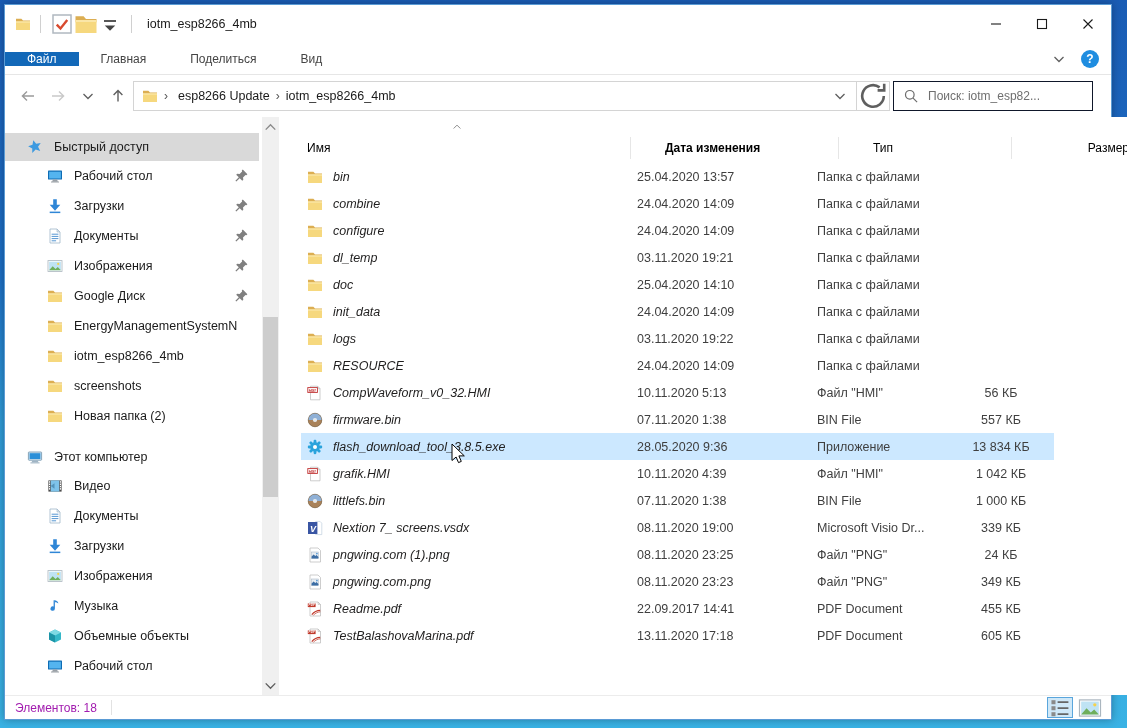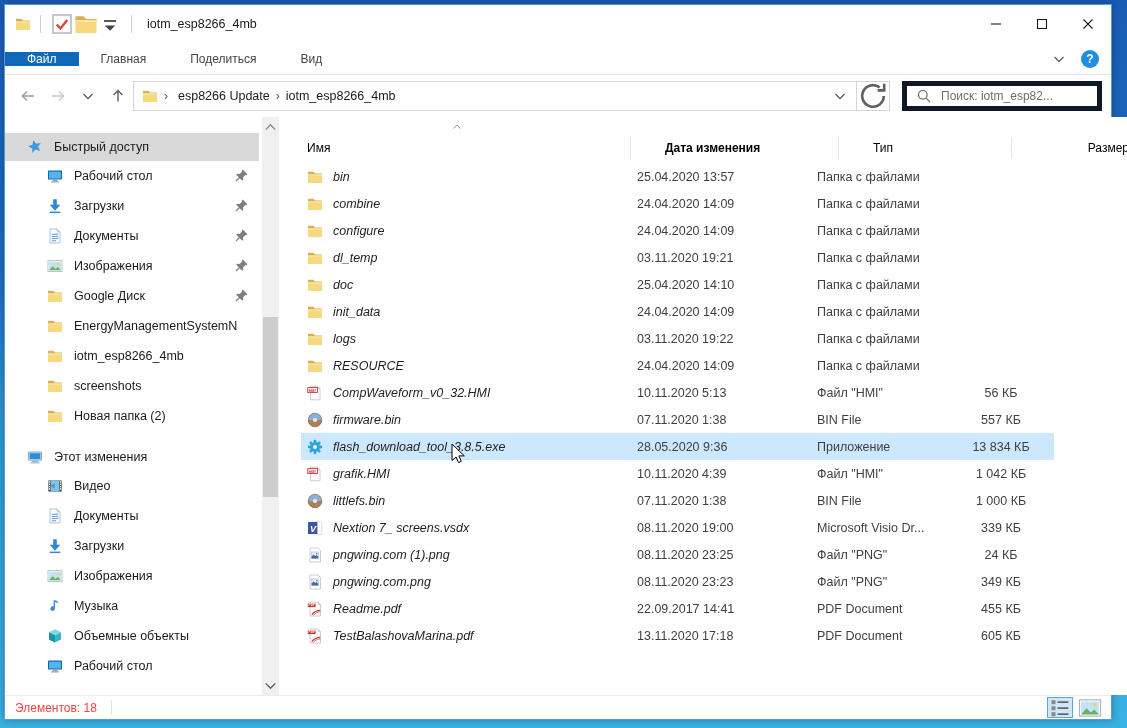--- a/index.html
+++ b/index.html
@@ -39,21 +39,21 @@
   .addressrow { height:42px; display:flex; align-items:center; padding:0 8px; flex:0 0 auto; }
   .navbtn { width:30px; height:30px; display:flex; align-items:center; justify-content:center; }
   .navbtn svg { width:16px; height:16px; fill:none; }
   .addressbox { height:30px; border:1px solid #d4d4d4; width:724px; display:flex;
     align-items:center; padding:0 8px; gap:4px; }
   .crumb { font-size:12.5px; padding:0 4px; white-space:nowrap; }
   .crumb-sep { color:#555; font-size:12px; padding:0 2px; }
   .addr-right { margin-left:auto; }
   .refreshbtn { width:34px; height:30px; border:1px solid #d4d4d4; border-left:1px solid #d4d4d4;
     margin-left:-1px; display:flex; align-items:center; justify-content:center; }
-  .searchbox { height:30px; border:5px solid #0f172a; width:200px; margin-left:12px;
+  .searchbox { height:30px; border:1px solid #0f172a; width:200px; margin-left:3px;
     display:flex; align-items:center; padding:0 9px; gap:9px; }
   .searchbox input { border:none; outline:none; width:150px; font-size:12px;
     font-family:"Liberation Sans",sans-serif; color:#6f6f6f; }
   .searchbox input::placeholder { color:#6f6f6f; opacity:1; }
 
   
   .main { flex:1; display:flex; min-height:0; position:relative; }
 
   .sidebar { width:278px; flex:0 0 auto; position:relative; padding-top:16px; font-size:12.5px; }
   .sec-header { height:28px; display:flex; align-items:center; padding-left:22px; gap:11px; width:254px; }
@@ -83,21 +83,21 @@
   .row.hover { background:#cce8ff; }
   .cell { white-space:nowrap; overflow:hidden; }
   .cell.name { width:330px; display:flex; align-items:center; gap:10px; padding-left:6px;font-style:italic; }
   .cell.date { width:180px; padding-left:6px; color:#3f3f3f; }
   .cell.type { width:145px; padding-left:6px; color:#3f3f3f; }
   .cell.size { width:98px; text-align:center; padding-right:8px; color:#3f3f3f; }
 
   
   .statusbar { height:24px; border-top:1px solid #ececec; display:flex; align-items:center;
     flex:0 0 auto; }
-  .status-text { font-size:12px; color:#ef4444; padding-left:10px; }
+  .status-text { font-size:12px; color:#a21caf; padding-left:10px; }
   .status-div { width:1px; height:15px; background:#e2e2e2; margin-left:14px; }
   .viewbtns { margin-left:auto; display:flex; gap:4px; padding-right:8px; }
   .viewbtn { width:26px; height:21px; display:flex; align-items:center; justify-content:center;
     border:1px solid transparent; }
   .viewbtn.selected { background:#cfe8f8; border:1px solid #5aa6dc; }
 
   .cursor { position:absolute; left:450px; top:443px; width:18px; height:24px; z-index:50; }
 </style>
 </head>
 <body>
@@ -375,21 +375,21 @@
           <div class="sec-gap"></div>
           <div class="sec-header">
             <span class="ic">
               <svg viewBox="0 0 16 16">
                 <rect x="1.4" y="3" width="13.2" height="8.2" rx="0.6" fill="#cfe6f5" stroke="#6f90a8" stroke-width="0.8"></rect>
                 <rect x="2.6" y="4.2" width="10.8" height="5.8" fill="#2b8fd8"></rect>
                 <path d="M4.4 13.5l1-2h5.2l1 2z" fill="#9fb4c4"></path>
                 <rect x="3.4" y="13.4" width="9.2" height="1" fill="#9fb4c4"></rect>
               </svg>
             </span>
-            <span>Этот изменения</span>
+            <span>Этот компьютер</span>
           </div>
           <div class="sb-item">
             <span class="ic">
               <svg viewBox="0 0 16 16">
                 <rect x="1.4" y="2.4" width="13.2" height="11.2" fill="#4a4a4a"></rect>
                 <rect x="3.7" y="2.4" width="8.6" height="11.2" fill="#7ec3ea"></rect>
                 <g fill="#fff">
                   <rect x="2" y="3.2" width="1.1" height="1.5"></rect>
                   <rect x="2" y="5.5" width="1.1" height="1.5"></rect>
                   <rect x="2" y="7.8" width="1.1" height="1.5"></rect>

